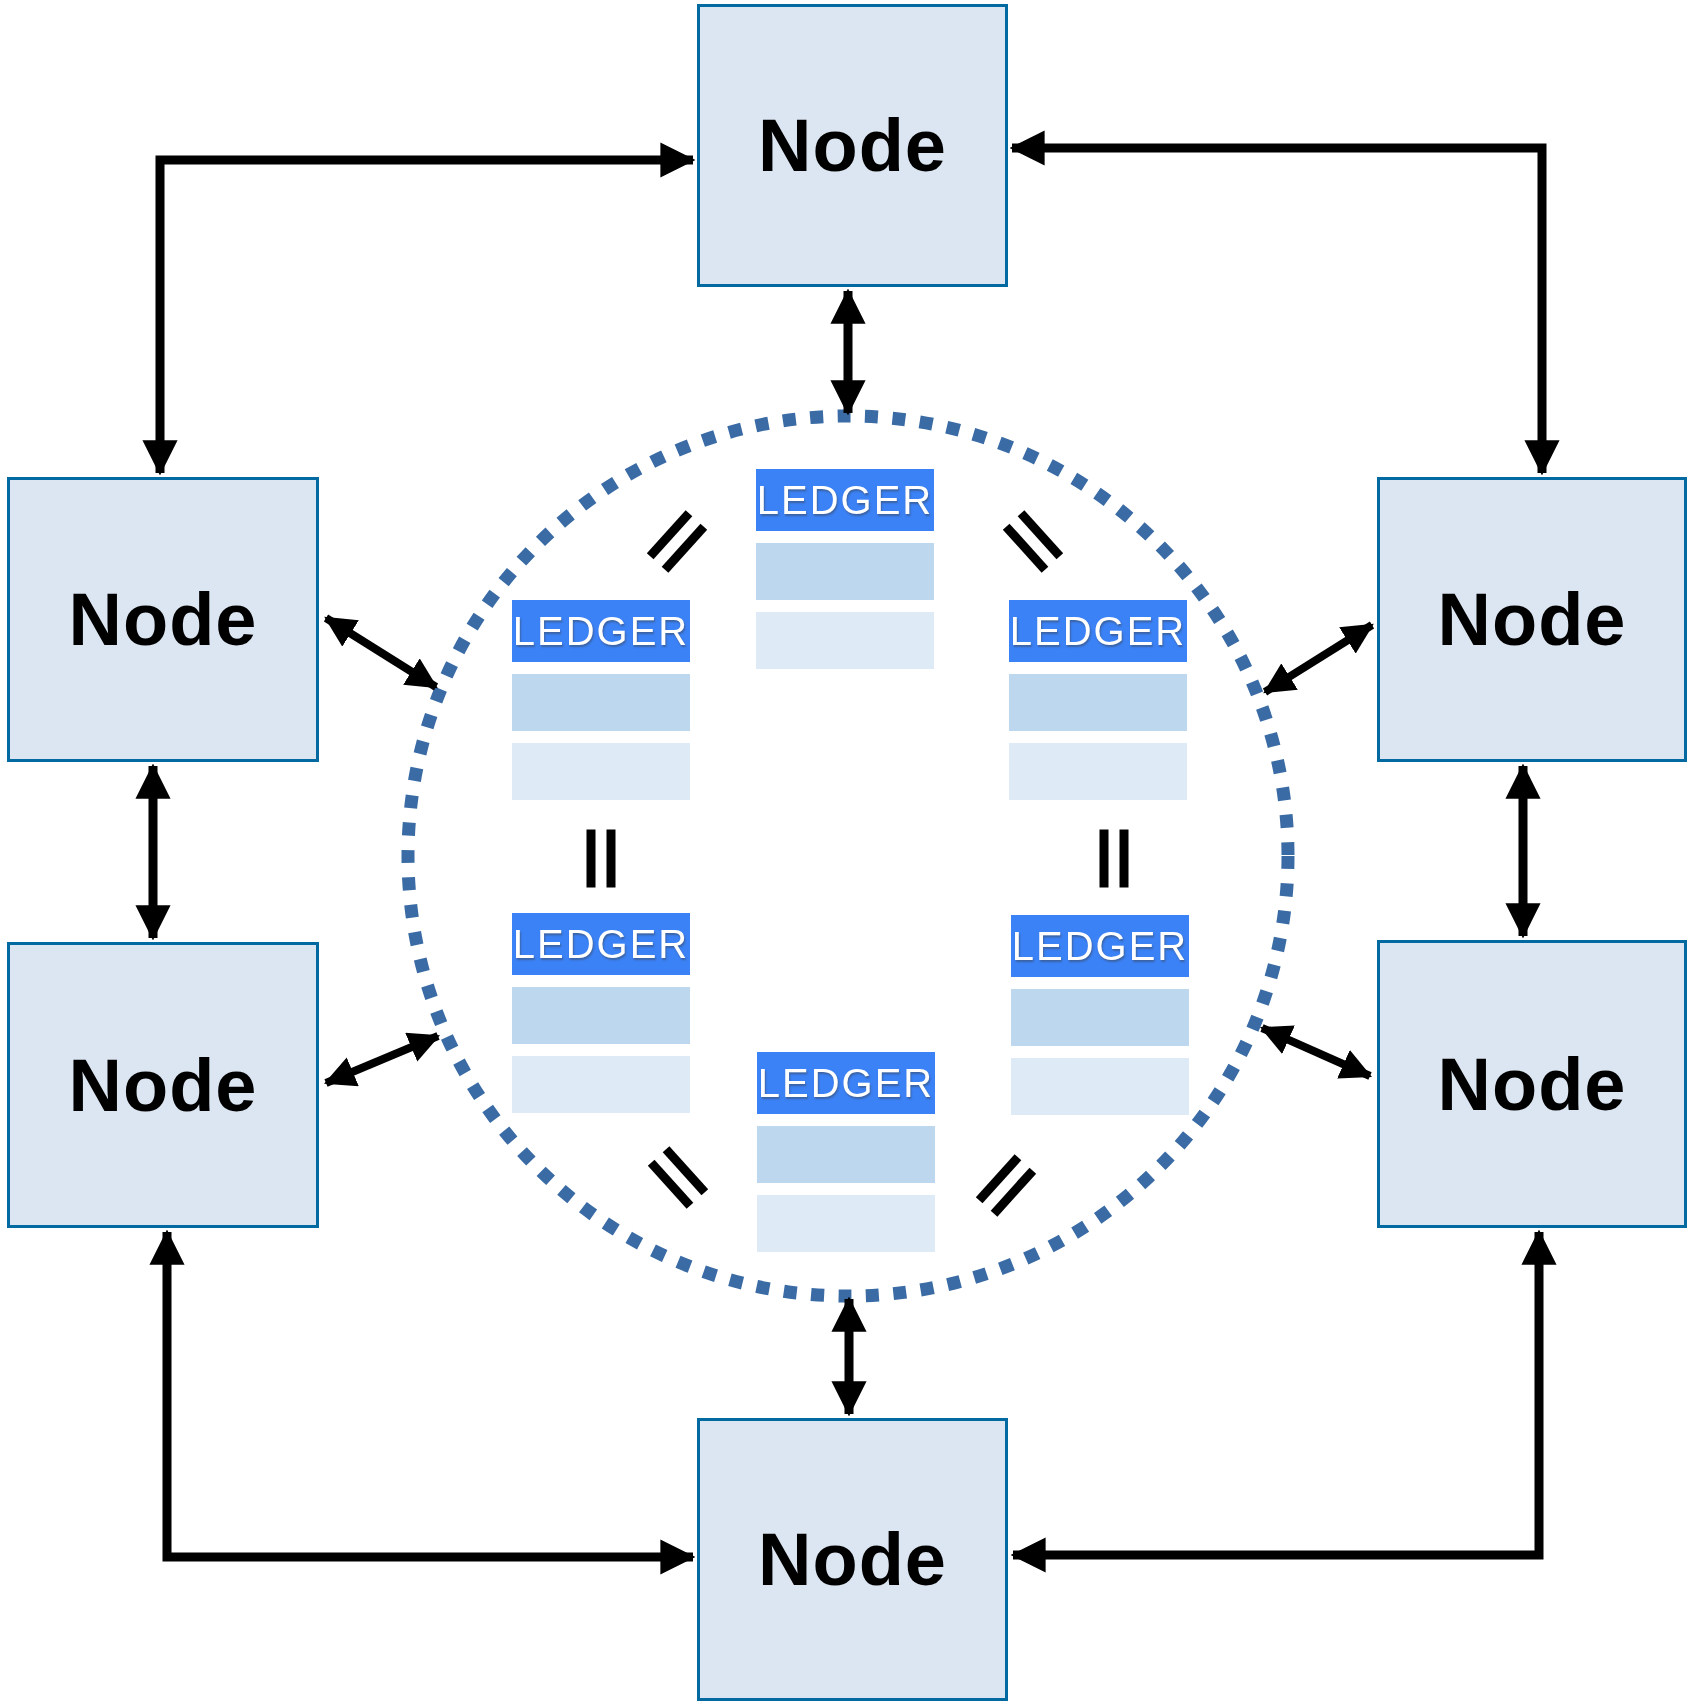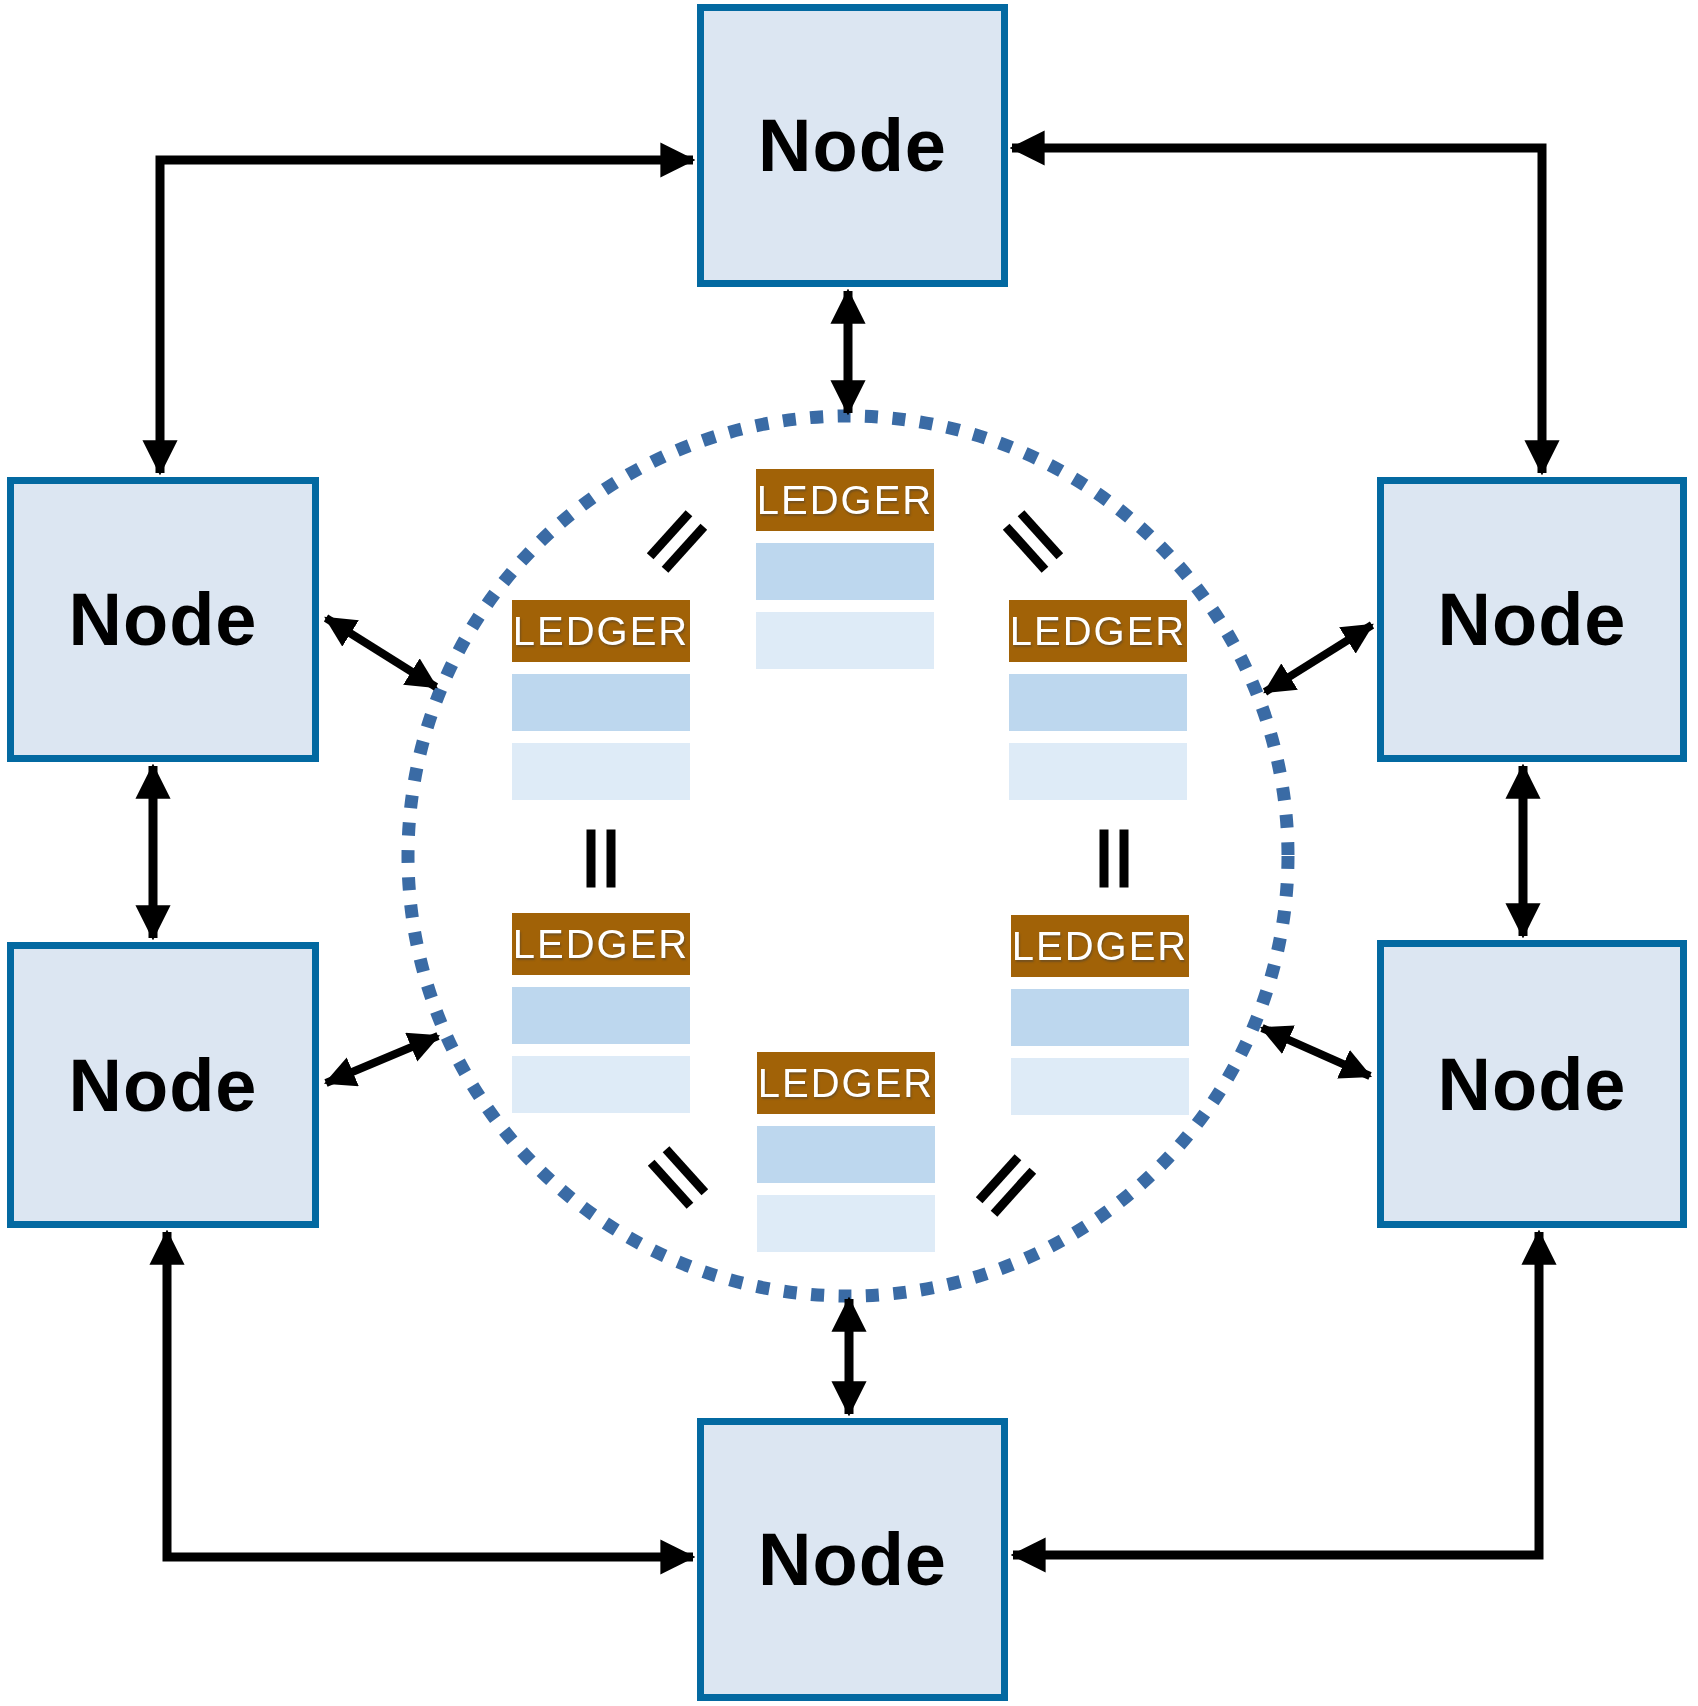--- a/index.html
+++ b/index.html
@@ -20,21 +20,21 @@
   .connectors {
     position: absolute;
     left: 0; top: 0;
     width: 1698px;
     height: 1706px;
     pointer-events: none;
   }
   .node {
     position: absolute;
     background: #dce6f2;
-    border: 7px solid #0369a1;
+    border: 3px solid #0369a1;
     box-sizing: border-box;
     display: flex;
     align-items: center;
     justify-content: center;
   }
   .node .node-label {
     font-size: 74px;
     font-weight: bold;
     color: #000000;
     letter-spacing: 1px;
@@ -46,21 +46,21 @@
   .node-lower-right{ left: 1377px; top: 940px;  width: 310px; height: 288px; }
   .node-bottom     { left: 697px;  top: 1418px; width: 311px; height: 283px; }
 
   .ledger {
     position: absolute;
     width: 178px;
   }
   .ledger-header {
     width: 178px;
     height: 62px;
-    background: #a16207;
+    background: #3b82f6;
     color: #ffffff;
     font-size: 40px;
     letter-spacing: 2px;
     display: flex;
     align-items: center;
     justify-content: center;
     text-shadow: 1px 2px 2px rgba(60,60,60,0.45);
     margin-bottom: 12px;
   }
   .ledger-row {

